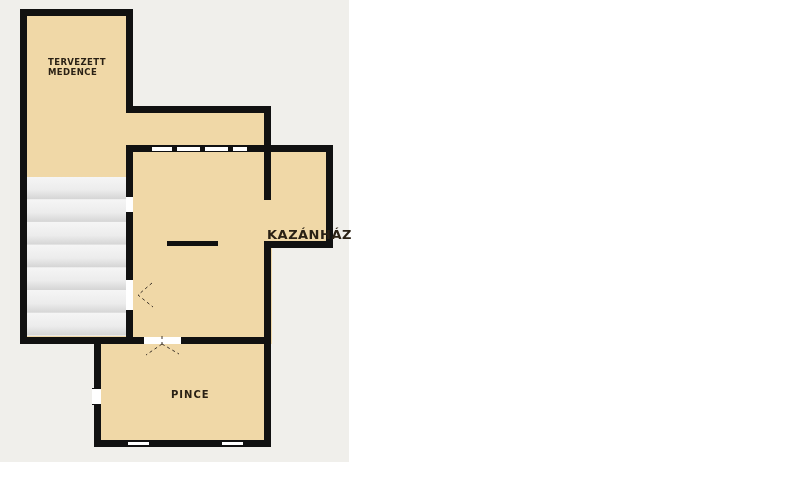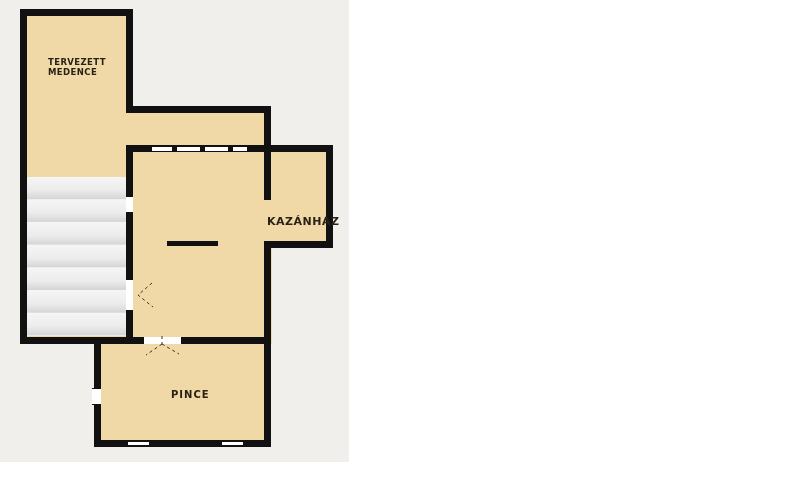--- a/index.html
+++ b/index.html
@@ -26,21 +26,21 @@
       #ececec 13px,
       var(--stair-dark,#d8d8d8) 21.7px,
       var(--stair-light,#f4f4f4) 22.7px);
   }
   .room-label{
     color:var(--label-text,#2a2115);
     font-weight:700;
     -webkit-font-smoothing:antialiased;
   }
   #label-pool{left:48px;top:58px;width:64px;font-size:8.5px;line-height:9.5px;letter-spacing:.4px;}
-  #label-boiler{left:267px;top:215px;font-size:11px;letter-spacing:.5px;}
+  #label-boiler{left:267px;top:227px;font-size:13px;letter-spacing:.5px;}
   #label-cellar{left:171px;top:389px;font-size:10px;letter-spacing:1px;}
   #door-swings{left:0;top:0;width:800px;height:494px;pointer-events:none;}
 </style>
 </head>
 <body>
 
 <div class="abs" style="left:0;top:0;width:800px;height:494px;">
 
   <div id="plan-bg" class="abs"></div>
 

